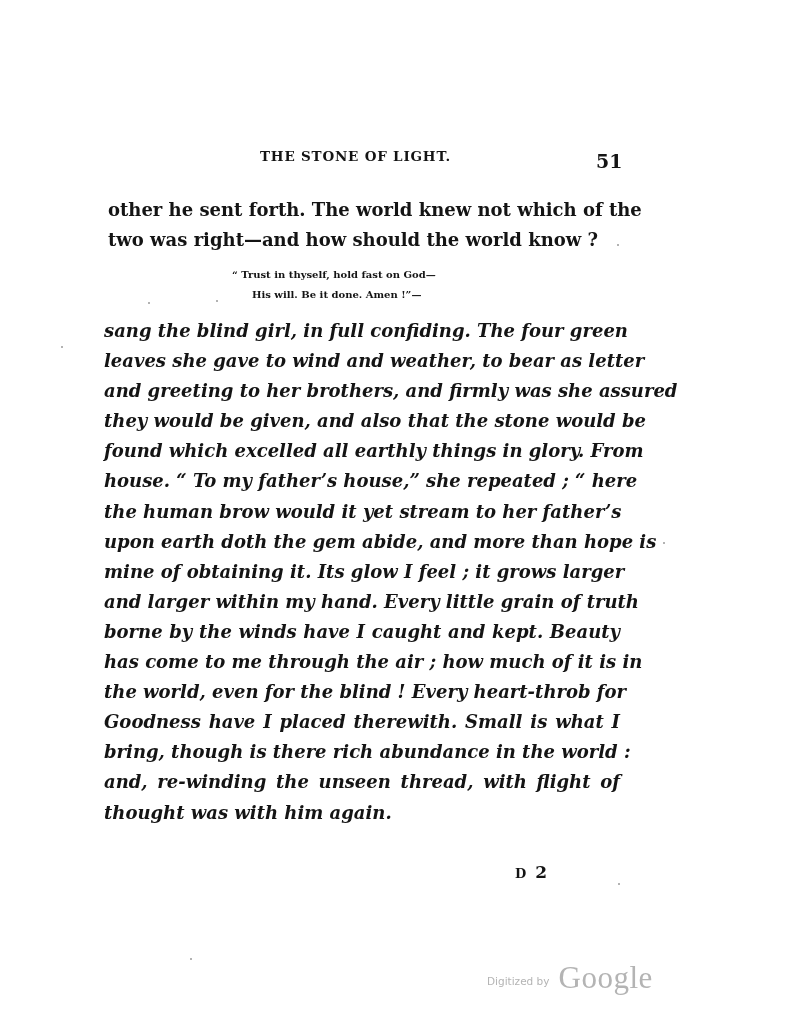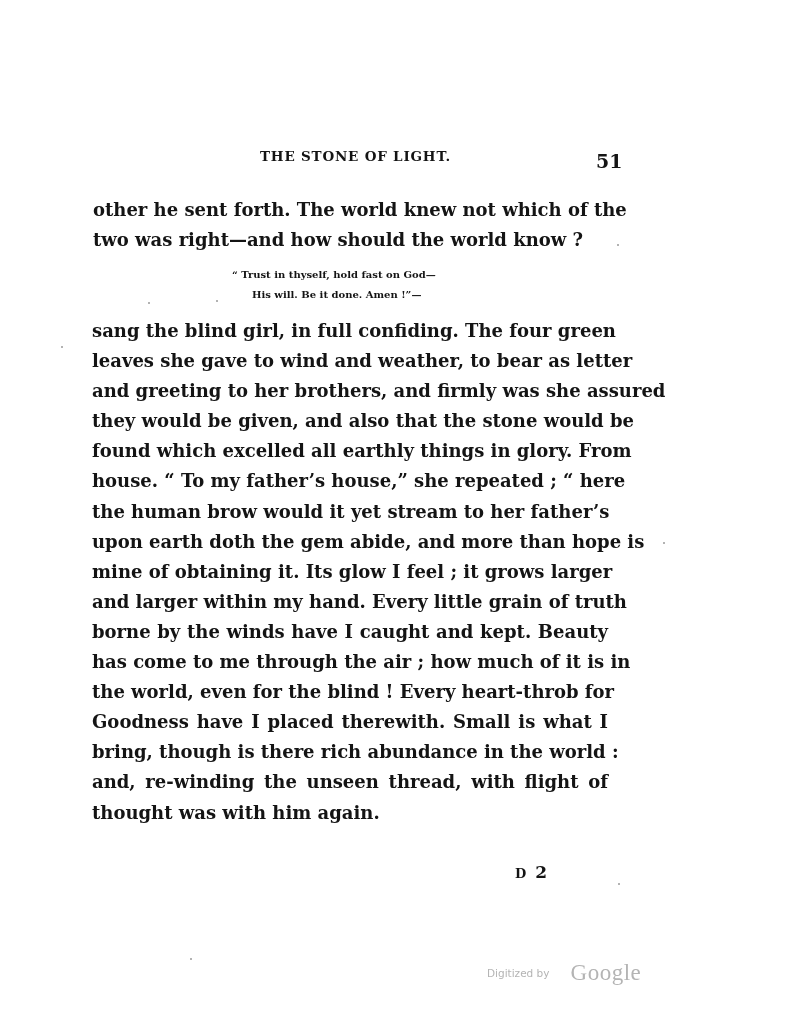--- a/index.html
+++ b/index.html
@@ -57,22 +57,22 @@
     .line {
       display: block;
       white-space: nowrap;
       text-align: justify;
       text-align-last: justify;
       height: 30.1px;
     }
     .line.last {
       text-align-last: left;
     }
-    .para-a { top: 195px; left: 93px; width: 512px; }
-    .para-b { top: 316px; left: 92px; width: 516px; }
+    .para-a { top: 195px; left: 108px; width: 512px; }
+    .para-b { top: 316px; left: 104px; width: 516px; font-style: italic; }
     .verse {
       position: absolute;
       top: 265px;
       left: 0;
       width: 794px;
       font-family: "DejaVu Serif", serif;
       font-weight: bold;
       font-size: 10px;
       line-height: 20px;
     }
@@ -104,23 +104,22 @@
       white-space: nowrap;
     }
     .watermark .wm-small {
       font-family: "DejaVu Sans", sans-serif;
       font-size: 10.5px;
       vertical-align: 3px;
       margin-right: 4px;
     }
     .watermark .wm-brand {
       font-family: "Liberation Serif", serif;
-      font-size: 23px;
+      font-size: 31px;
       letter-spacing: 0.5px;
-      margin-left: 12px;
     }
     .speck {
       position: absolute;
       width: 2px; height: 2px;
       background: #9a9a9a;
       border-radius: 1px;
     }
   </style>
 </head>
 <body>

